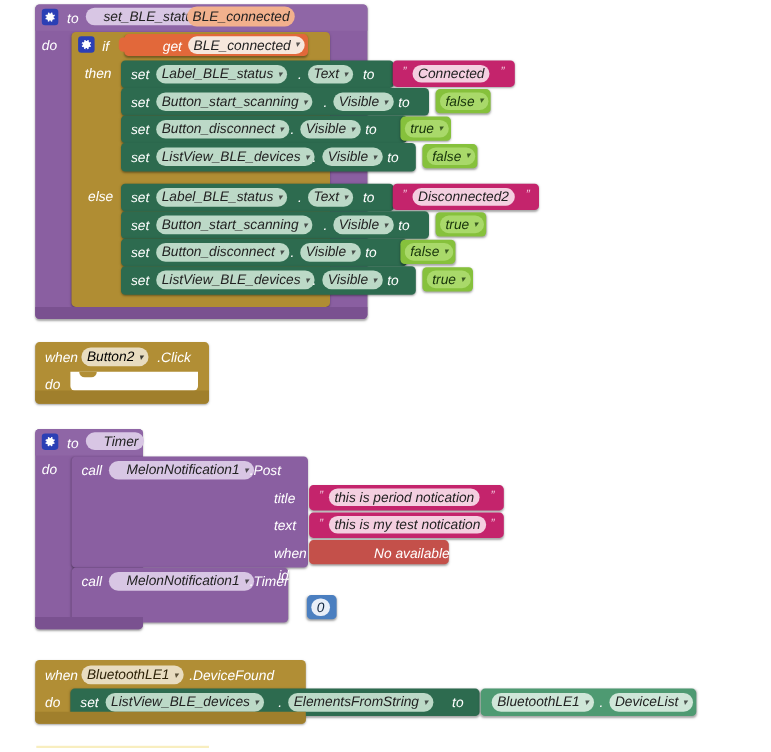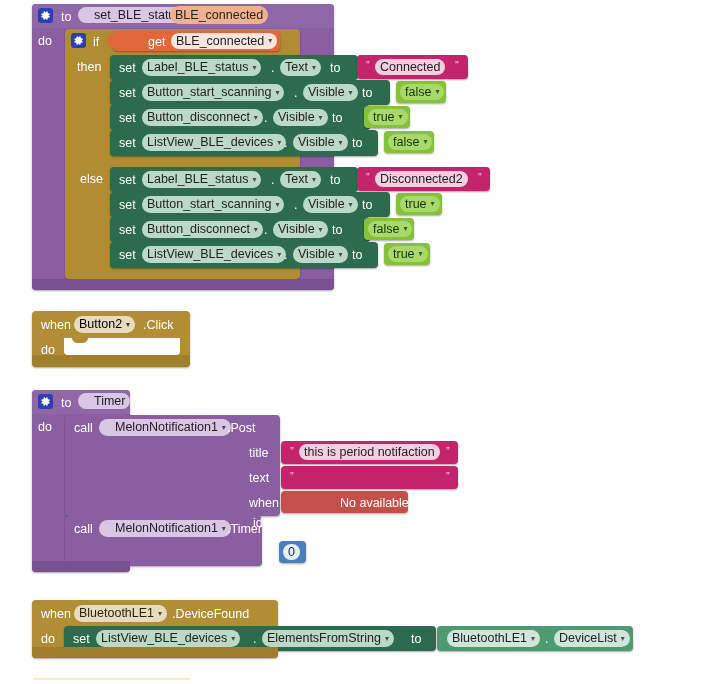--- a/index.html
+++ b/index.html
@@ -1,20 +1,20 @@
 <!DOCTYPE html>
 <html><head>
 <meta charset="utf-8">
 <style>
   html,body{margin:0;padding:0;background:#fff;}
   body{width:701px;height:684px;position:relative;overflow:hidden;
        font-family:"Liberation Sans",sans-serif;font-size:12.5px;
        -webkit-font-smoothing:antialiased;}
 
-  .canvas{position:absolute;inset:0;}
+  .canvas{position:absolute;inset:0;font-style:italic;}
 
   
   .blk{position:absolute;box-sizing:border-box;border-radius:4px;}
   .shadow{box-shadow:0 1px 2px rgba(0,0,0,.35);}
 
   
   .c-proc{background:#8a5fa1;}
   .c-proc-d{background:#7a5190;}
   
   .c-gold{background:#b18e35;}
@@ -283,26 +283,27 @@
   <div class="plain" style="left:74px;top:422px;">call</div>
   <div class="field pl" style="left:99px;top:419px;height:17px;">
     <span>MelonNotification1</span>
       <span class="dd">▾</span>
   </div>
   <div class="plain" style="left:227px;top:422px;">.Post</div>
 
   <div class="plain" style="left:249px;top:447px;">title</div>
   <div class="blk c-txt shadow" style="left:281px;top:441px;width:177px;height:23px;"></div>
   <div class="quote" style="left:290px;top:446px;">”</div>
-  <div class="field pink" style="left:299px;top:444px;height:16px;">this is period notifaction</div>
+  <div class="field pink" style="left:299px;top:444px;height:16px;">this is period notication</div>
   <div class="quote" style="left:446px;top:446px;">”</div>
 
   <div class="plain" style="left:249px;top:472px;">text</div>
   <div class="blk c-txt shadow" style="left:281px;top:466px;width:177px;height:23px;"></div>
   <div class="quote" style="left:290px;top:471px;">”</div>
+  <div class="field pink" style="left:299px;top:469px;height:16px;">this is my test notication</div>
   <div class="quote" style="left:446px;top:471px;">”</div>
 
   <div class="plain" style="left:249px;top:497px;">when</div>
   <div class="blk c-asset shadow" style="left:281px;top:491px;width:127px;height:22px;"></div>
   <div class="plain" style="left:292px;top:497px;margin-left:48px;">No available assets</div>
 
   <div class="blk c-proc shadow" style="left:65px;top:516px;width:197px;height:50px;"></div>
   <div class="plain" style="left:74px;top:523px;">call</div>
   <div class="field pl" style="left:99px;top:520px;height:17px;">
     <span>MelonNotification1</span>

